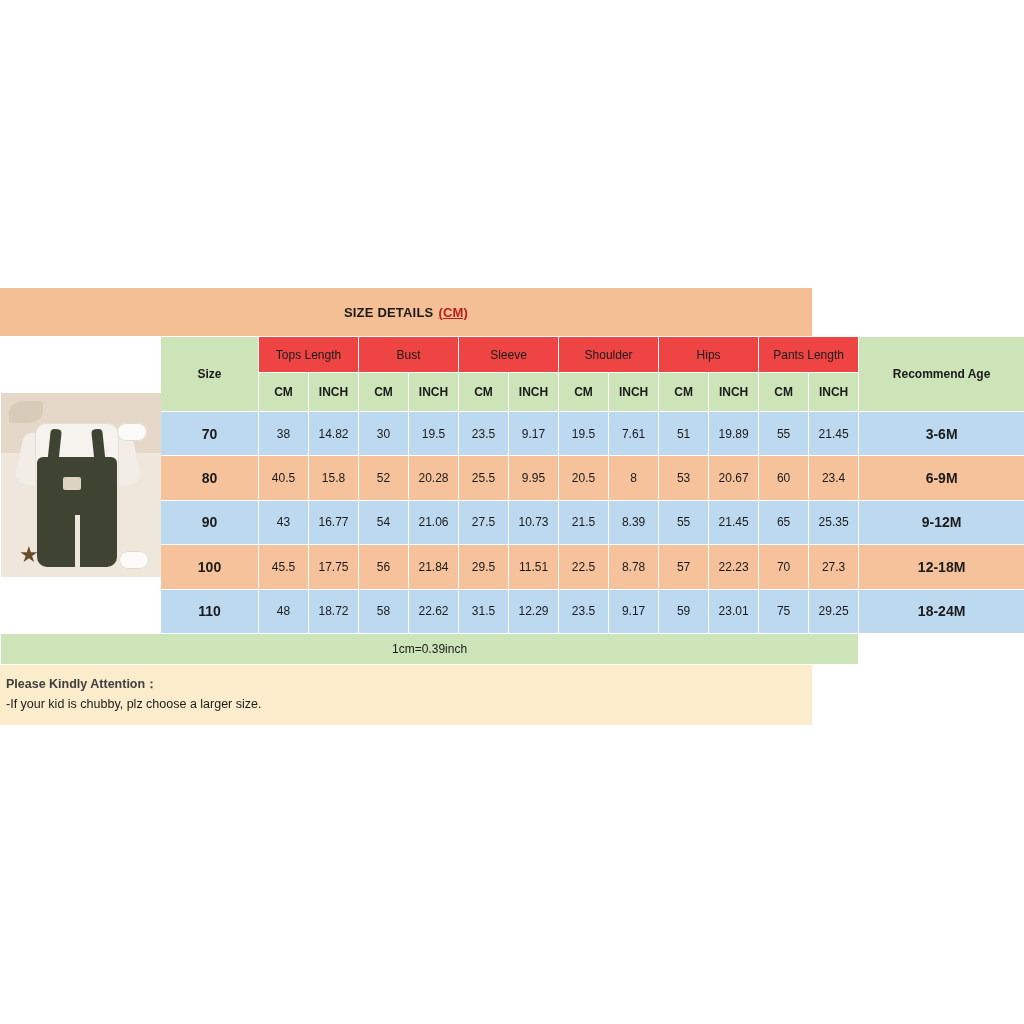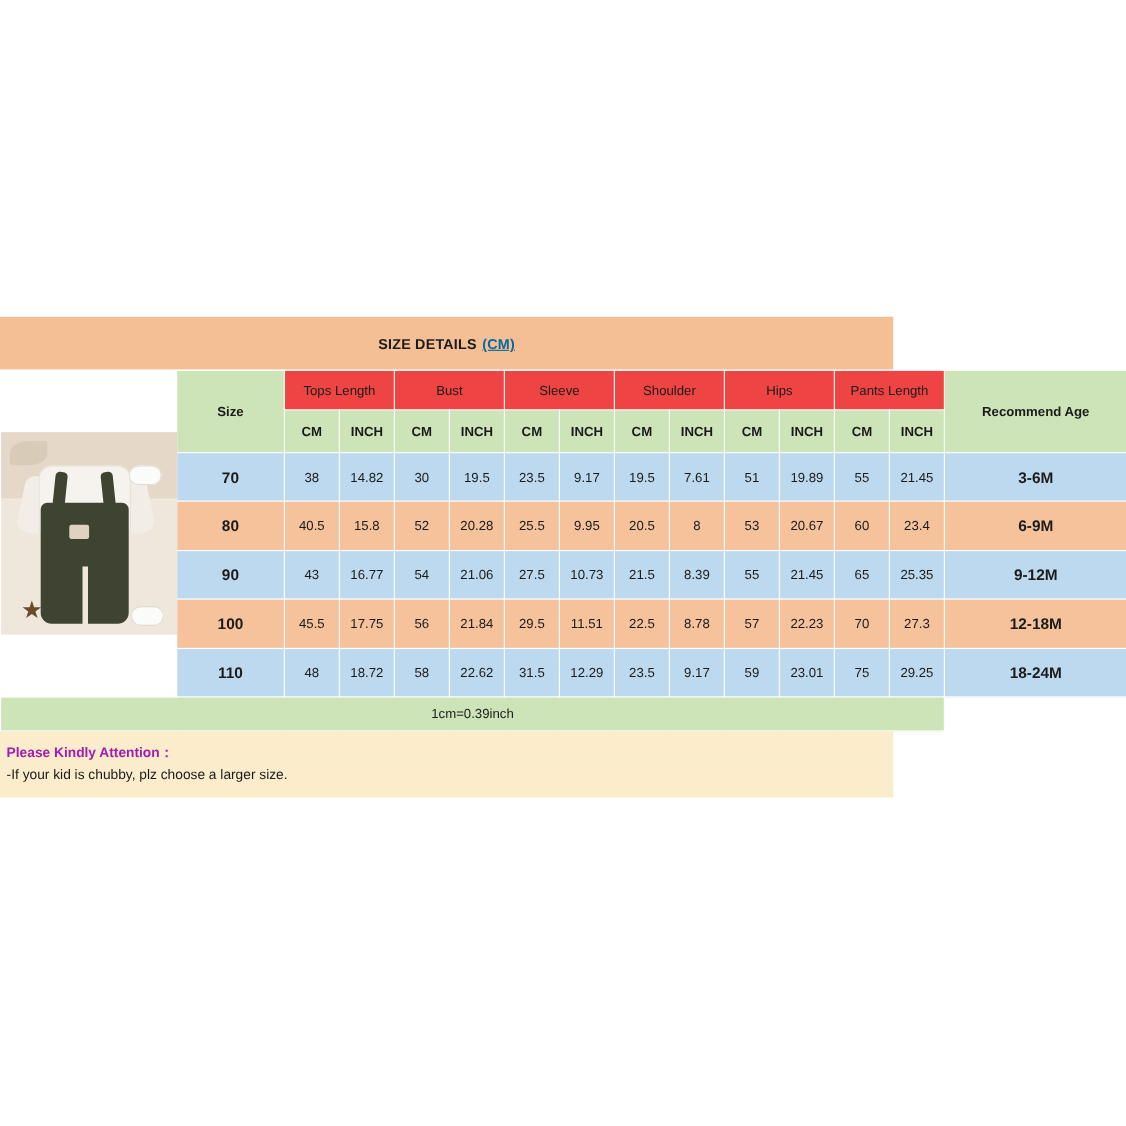--- a/index.html
+++ b/index.html
@@ -32,21 +32,21 @@
     height: 48px;
     display: flex;
     align-items: center;
     justify-content: center;
     font-size: 13px;
     font-weight: bold;
     color: #1b1b1b;
     letter-spacing: .2px;
   }
   .title-bar .cm {
-    color: #0369a1;
+    color: #b91c1c;
     margin-left: 5px;
     text-decoration: underline;
   }
 
   
   table.size-table {
     border-collapse: collapse;
     width: 1024px;
     table-layout: fixed;
   }
@@ -199,21 +199,21 @@
     height: 30px;
   }
   .note {
     background: #fbeccb;
     padding: 10px 0 12px 6px;
     font-size: 12.5px;
     line-height: 1.45;
     color: #1b1b1b;
   }
   .note .warn {
-    color: #a21caf;
+    color: #404040;
     font-weight: bold;
     display: block;
     margin-bottom: 2px;
   }
   .note div { white-space: nowrap; }
 </style>
 </head>
 <body>
 
 <div class="page">

